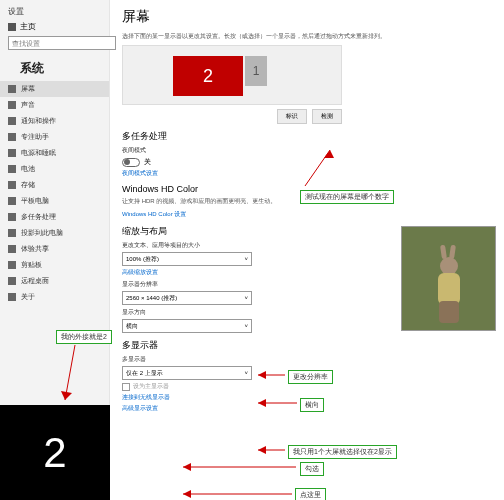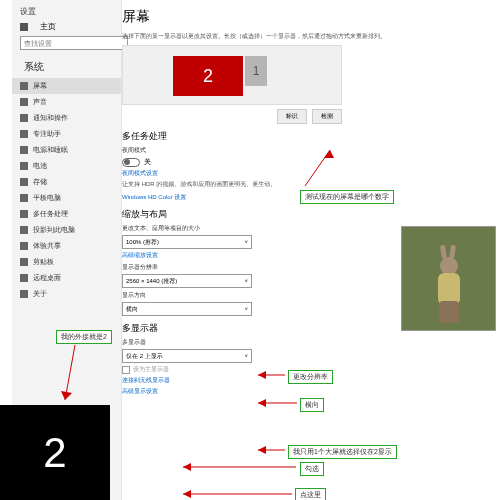--- a/index.html
+++ b/index.html
@@ -1,23 +1,23 @@
 <!DOCTYPE html>
 <html><head>
 <meta charset="utf-8">
 <style>
 *{margin:0;padding:0;box-sizing:border-box;font-family:"Microsoft YaHei","Segoe UI",sans-serif}
 body{background:#fff;width:504px;height:500px;overflow:hidden;font-size:8px;position:relative}
-.sidebar{position:absolute;left:12px;top:0;width:110px;height:500px;background:#f3f3f3;border-right:1px solid #e5e5e5}
+.sidebar{position:absolute;left:0;top:0;width:110px;height:500px;background:#f3f3f3;border-right:1px solid #e5e5e5}
 .sb-top{padding:6px 8px}
 .sb-title{font-size:8px;color:#333;margin-bottom:4px}
-.sb-home{display:flex;align-items:center;gap:12px;font-size:8px;margin:4px 0}
+.sb-home{display:flex;align-items:center;gap:4px;font-size:8px;margin:4px 0}
 .ico{width:8px;height:8px;display:inline-block;background:#555}
 .sb-search{width:108px;height:14px;border:1px solid #999;font-size:7px;padding:1px 3px;background:#fff}
-.sb-section{font-size:10px;font-weight:400;padding:4px 12px;color:#222}
+.sb-section{font-size:12px;font-weight:700;padding:4px 20px;color:#222}
 .sb-item{display:flex;align-items:center;gap:5px;padding:3px 8px;font-size:7px;color:#333;cursor:pointer}
 .sb-item.active{background:#ddd}
 .sb-item .ico{background:#666}
 .main{position:absolute;left:110px;top:0;right:0;padding:8px 12px;height:500px;overflow:hidden}
 h1{font-size:14px;font-weight:400;margin-bottom:6px}
 h2{font-size:9px;font-weight:400;margin:6px 0 3px}
 .hint{font-size:6px;color:#555;margin-bottom:4px}
 .monitors{background:#f0f0f0;border:1px solid #ddd;height:60px;position:relative;margin-bottom:4px;width:220px}
 .mon{position:absolute;display:flex;align-items:center;justify-content:center;color:#fff;font-size:18px}
 .mon2{background:#c00000;left:50px;top:10px;width:70px;height:40px}
@@ -130,20 +130,21 @@
   </div>
 
   <h2>多任务处理</h2>
   <div class="lbl">夜间模式</div>
   <div class="toggle">
     <span class="tog-sw"></span>
     <span>关</span>
   </div>
   <span class="link">夜间模式设置</span>
 
+  <h2>Windows HD Color</h2>
   <div class="hint">让支持 HDR 的视频、游戏和应用的画面更明亮、更生动。</div>
   <span class="link">Windows HD Color 设置</span>
 
   <h2>缩放与布局</h2>
   <div class="lbl">更改文本、应用等项目的大小</div>
   <div class="dd">
       <span>100% (推荐)</span>
       <span>˅</span>
     </div>
   <span class="link">高级缩放设置</span>

